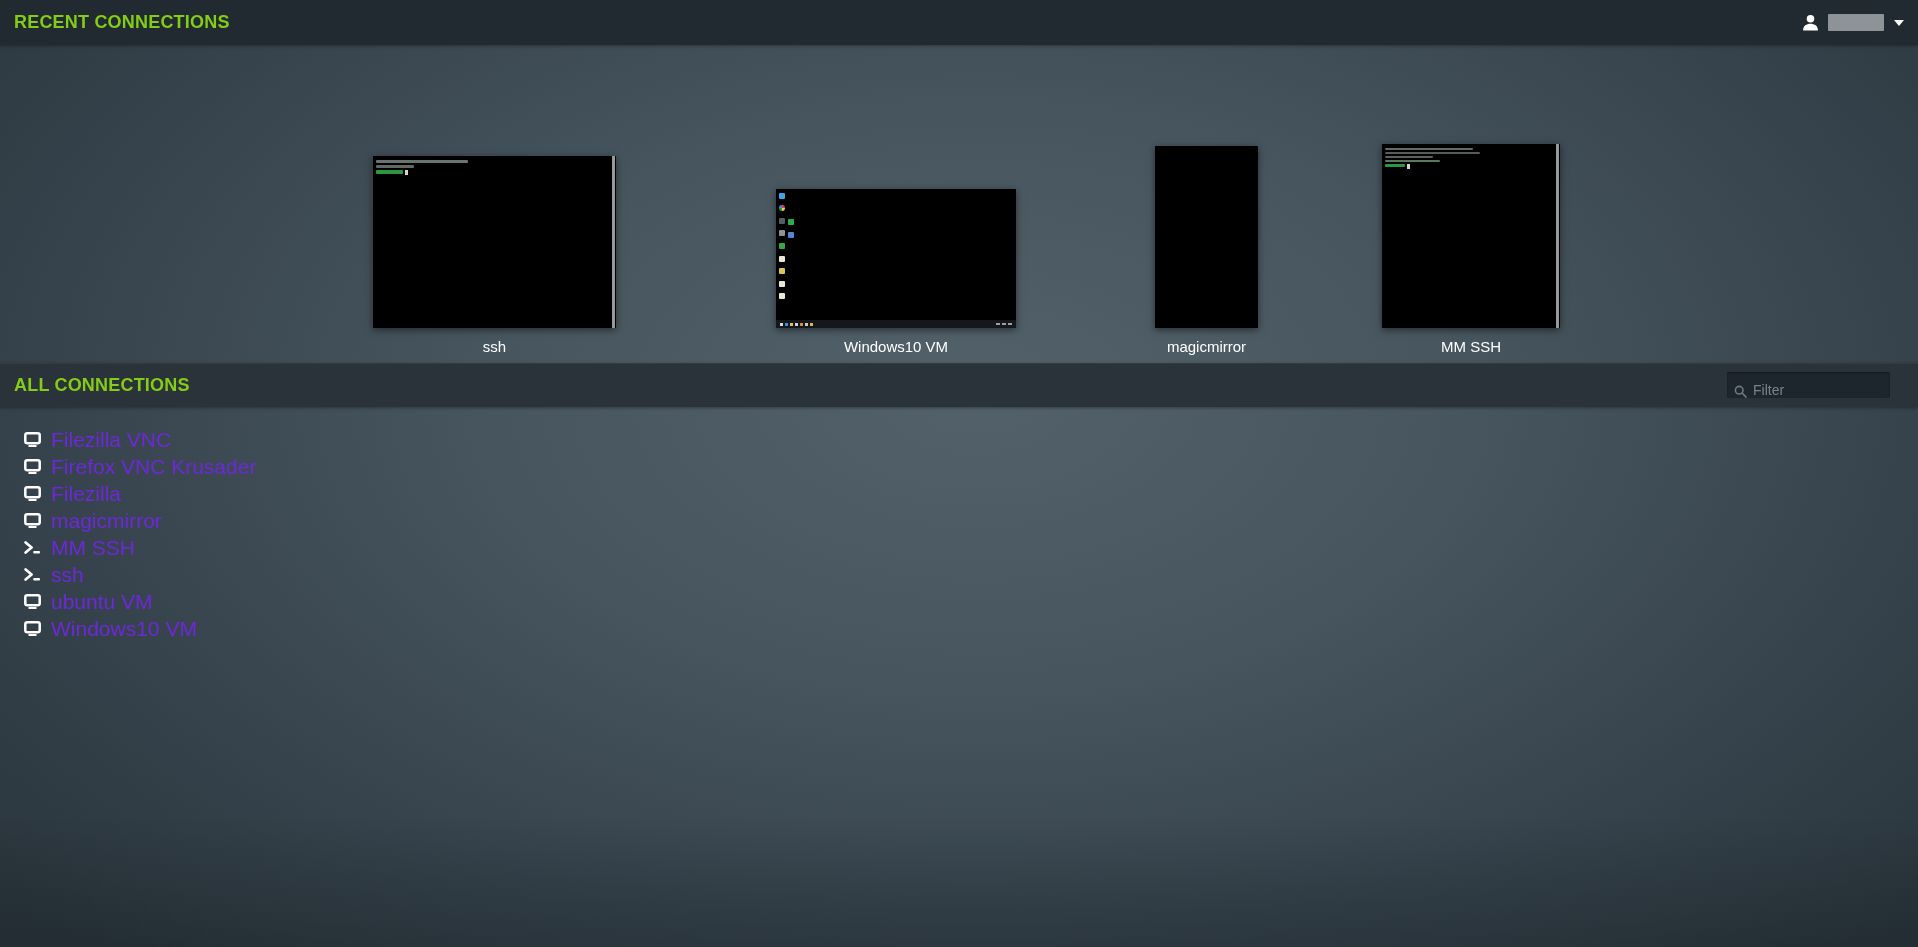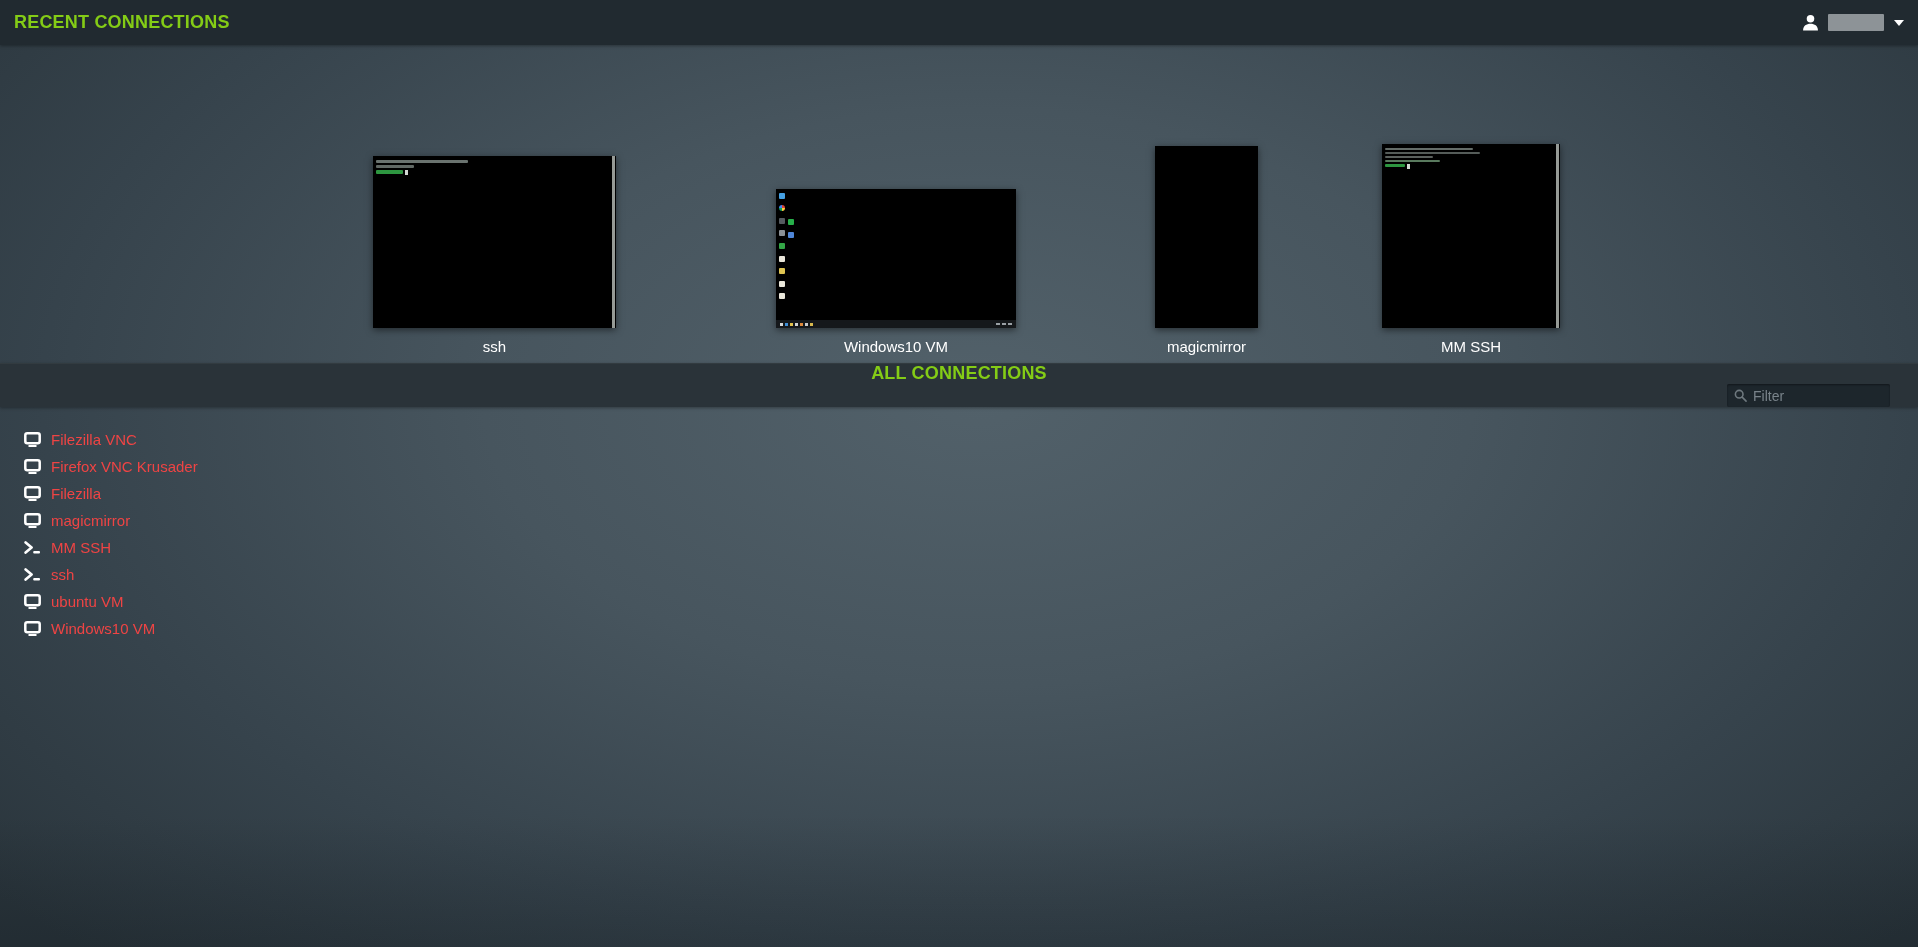--- a/index.html
+++ b/index.html
@@ -68,40 +68,39 @@
   .tb-left i  { width:3px; height:3px; display:block; }
   .tb-right i { width:4px; height:2px; display:block; background:#9aa0a5; }
 
   
   .all-bar {
     position:absolute; top:363px; left:0; width:100%; height:44px;
     background:#2a3339;
     display:flex; align-items:center; padding:0 14px;
     box-shadow:inset 0 1px 0 rgba(255,255,255,0.04), 0 1px 3px rgba(0,0,0,0.35);
     z-index:4;
-    flex-direction:column;
   }
   .filter-box {
     margin-left:auto; margin-right:14px;
     width:163px; height:26px; background:#1d262c; border-radius:2px;
-    display:flex; align-items:center; padding:0 7px; gap:6px;
+    display:flex; align-items:flex-end; padding:0 7px; gap:6px;
     box-shadow:inset 0 1px 2px rgba(0,0,0,0.4);
   }
   .filter-box svg { width:13px; height:13px; flex:none; display:block; }
   .filter-input {
     flex:1; min-width:0; background:transparent; border:none; outline:none;
     color:#ccd2d6; font-size:14px; font-family:"Liberation Sans", sans-serif;
   }
   .filter-input::placeholder { color:#79838a; }
 
   
   .conn-list { position:absolute; top:407px; left:0; list-style:none; padding:19px 0 0 24px; }
   .conn-item {
     display:flex; align-items:center; gap:10px; height:27px;
-    color:#ef4444; font-size:15px; cursor:pointer; width:max-content;
+    color:#6d28d9; font-size:21px; cursor:pointer; width:max-content;
     padding-right:12px;
   }
   .conn-item .licon { width:17px; height:15px; flex:none; }
   .conn-item .licon svg { width:17px; height:15px; display:block; }
 </style>
 </head>
 <body>
 
 <header class="topbar">
   <div class="bar-title">RECENT CONNECTIONS</div>

